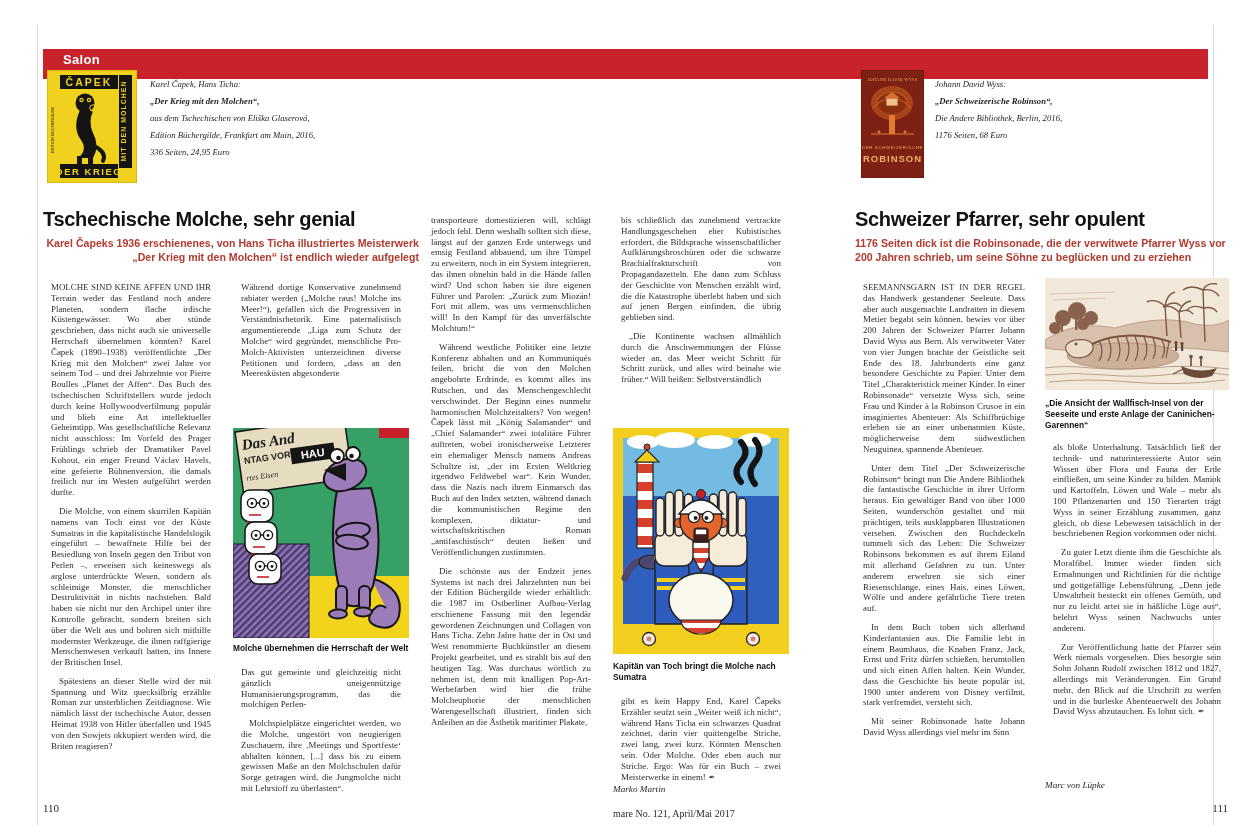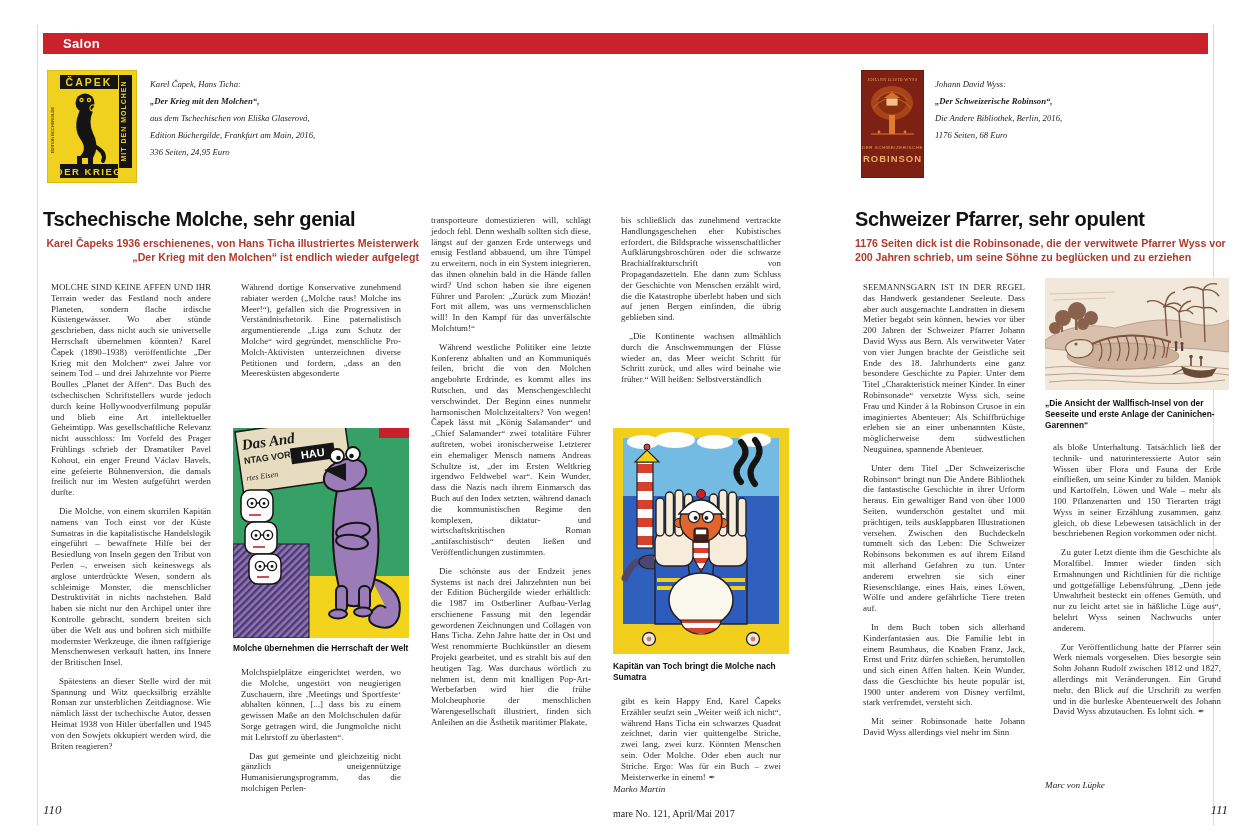--- a/index.html
+++ b/index.html
@@ -2,21 +2,21 @@
 <html lang="de"><head>
 <meta charset="utf-8">
 <style>
   html,body{margin:0;padding:0;background:#eaeaea;}
   .spread{position:relative;width:1250px;height:833px;background:#ffffff;overflow:hidden;
           font-family:"Liberation Serif",serif;color:#2f2f2f;}
   .edge{position:absolute;top:25px;bottom:8px;width:1px;background:#d9d9d9;}
   .edge.left{left:37px;} .edge.right{left:1213px;}
 
   
-  .salon-bar{position:absolute;left:43px;top:33px;width:1165px;height:21px;background:#c9222b;display:flex;align-items:flex-start;}
+  .salon-bar{position:absolute;left:43px;top:49px;width:1165px;height:30px;background:#c9222b;display:flex;align-items:flex-start;}
   .salon-dark{width:7px;background:#8c181d;}
   .salon-label{color:#fff;font-family:"Liberation Sans",sans-serif;font-weight:bold;font-size:13px;
                line-height:21px;padding-left:13px;letter-spacing:.3px;}
 
   
   .book-info{position:absolute;font-style:italic;font-size:8.7px;line-height:17px;color:#1f1f1f;}
   .book-info .title{font-weight:bold;}
 
   .headline{position:absolute;font-family:"Liberation Sans",sans-serif;font-weight:bold;
             font-size:20px;letter-spacing:-.3px;color:#121212;}
@@ -25,21 +25,21 @@
 
   .bodycol{position:absolute;width:176px;font-size:8.9px;line-height:10.8px;text-align:justify;
            color:#2e2e2e;overflow:hidden;hyphens:auto;}
   .bodycol p{margin:8px;}
   .bodycol p + p{text-indent:8px;}
 
   .caption{position:absolute;font-family:"Liberation Sans",sans-serif;font-weight:bold;
            font-size:8.4px;line-height:11px;color:#121212;}
   .byline{position:absolute;font-style:italic;font-size:9.2px;color:#1f1f1f;}
   .issue{position:absolute;font-size:10px;color:#2a2a2a;}
-  .pagenum{position:absolute;font-size:13px;color:#2a2a2a;font-style:italic;}
+  .pagenum{position:absolute;font-size:11px;color:#2a2a2a;}
   .endmark{font-size:8px;color:#555;margin-left:3px;}
 
   .illu{position:absolute;display:block;}
 </style>
 </head>
 <body>
 
 <div class="spread">
   <div class="edge left"></div>
   <div class="edge right"></div>
@@ -157,22 +157,22 @@
       <ellipse cx="130" cy="184" rx="9" ry="4.5"></ellipse>
       <circle cx="104" cy="28" r="7" fill="#fff" stroke-width="1.8"></circle>
       <circle cx="120" cy="26" r="7" fill="#fff" stroke-width="1.8"></circle>
       <circle cx="105.5" cy="30" r="2.3" fill="#151515" stroke="none"></circle>
       <circle cx="118.5" cy="28" r="2.3" fill="#151515" stroke="none"></circle>
     </g>
   </svg>
   <div class="caption" style="left:233px;top:643px;width:176px;">Molche übernehmen die Herrschaft der Welt</div>
 
   <div class="bodycol" style="left:233px;top:659px;height:136px;">
+    <p>Das gut gemeinte und gleichzeitig nicht gänzlich uneigennützige Humanisierungsprogramm, das die molchigen Perlen-</p>
     <p>Molchspielplätze eingerichtet werden, wo die Molche, ungestört von neugierigen Zuschauern, ihre ‚Meetings und Sportfeste‘ abhalten können, [...] dass bis zu einem gewissen Maße an den Molchschulen dafür Sorge getragen wird, die Jungmolche nicht mit Lehrstoff zu überlasten“.</p>
-    <p>Das gut gemeinte und gleichzeitig nicht gänzlich uneigennützige Humanisierungsprogramm, das die molchigen Perlen-</p>
   </div>
 
   <div class="bodycol" style="left:423px;top:207px;height:588px;">
     <p>transporteure domestizieren will, schlägt jedoch fehl. Denn weshalb sollten sich diese, längst auf der ganzen Erde unterwegs und emsig Festland abbauend, um ihre Tümpel zu erweitern, noch in ein System integrieren, das ihnen ohnehin bald in die Hände fallen wird? Und schon haben sie ihre eigenen Führer und Parolen: „Zurück zum Miozän! Fort mit allem, was uns vermenschlichen will! In den Kampf für das unverfälschte Molchtum!“</p>
     <p>Während westliche Politiker eine letzte Konferenz abhalten und an Kommuniqués feilen, bricht die von den Molchen angebohrte Erdrinde, es kommt alles ins Rutschen, und das Menschengeschlecht verschwindet. Der Beginn eines nunmehr harmonischen Molchzeitalters? Von wegen! Čapek lässt mit „König Salamander“ und „Chief Salamander“ zwei totalitäre Führer auftreten, wobei ironischerweise Letzterer ein ehemaliger Mensch namens Andreas Schultze ist, „der im Ersten Weltkrieg irgendwo Feldwebel war“. Kein Wunder, dass die Nazis nach ihrem Einmarsch das Buch auf den Index setzten, während danach die kommunistischen Regime den komplexen, diktatur- und wirtschaftskritischen Roman „antifaschistisch“ deuten ließen und Veröffentlichungen zustimmten.</p>
     <p>Die schönste aus der Endzeit jenes Systems ist nach drei Jahrzehnten nun bei der Edition Büchergilde wieder erhältlich: die 1987 im Ostberliner Aufbau-Verlag erschienene Fassung mit den legendär gewordenen Zeichnungen und Collagen von Hans Ticha. Zehn Jahre hatte der in Ost und West renommierte Buchkünstler an diesem Projekt gearbeitet, und es strahlt bis auf den heutigen Tag. Was durchaus wörtlich zu nehmen ist, denn mit knalligen Pop-Art-Werbefarben wird hier die frühe Molcheuphorie der menschlichen Warengesellschaft illustriert, finden sich Anleihen an die Ästhetik maritimer Plakate,</p>
   </div>
 
   <div class="bodycol" style="left:613px;top:207px;height:214px;">
     <p>bis schließlich das zunehmend vertrackte Handlungsgeschehen eher Kubistisches erfordert, die Bildsprache wissenschaftlicher Aufklärungsbroschüren oder die schwarze Brachialfrakturschrift von Propagandazetteln. Ehe dann zum Schluss der Geschichte von Menschen erzählt wird, die die Katastrophe überlebt haben und sich auf jenen Bergen einfinden, die übrig geblieben sind.</p>

